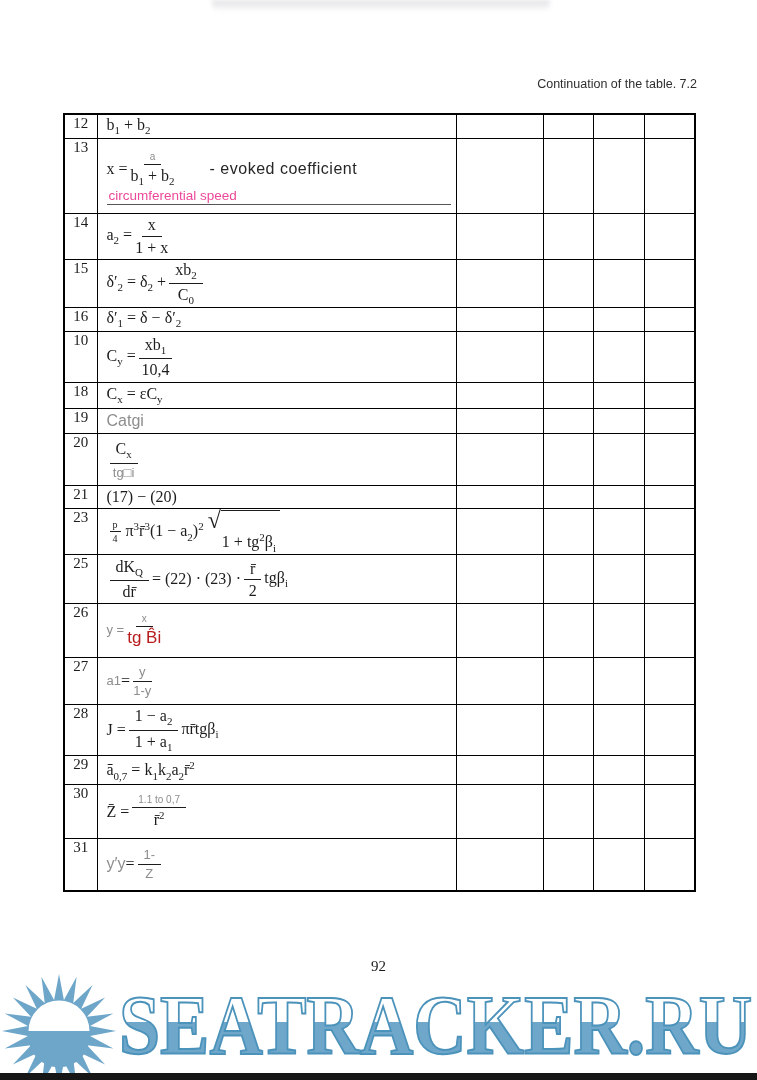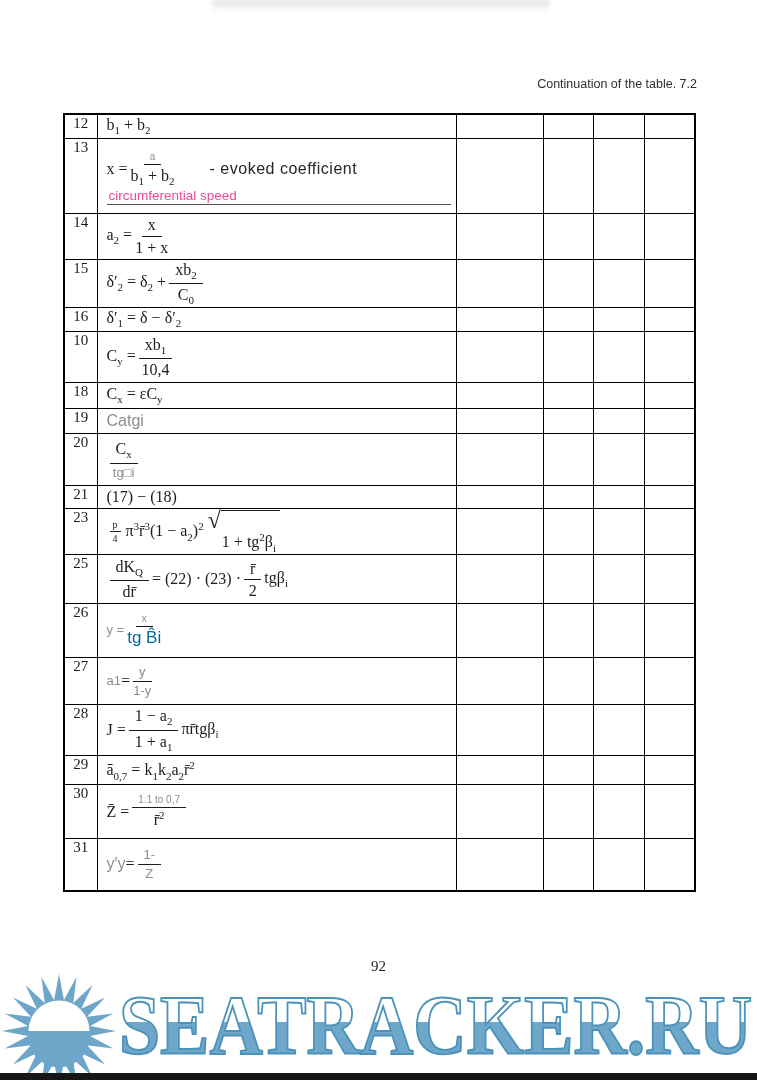--- a/index.html
+++ b/index.html
@@ -40,21 +40,21 @@
   .sqrt{display:inline-flex;align-items:flex-start;margin-left:4px;}
   .rr{font-size:24px;line-height:.85;}
   .rb{border-top:1.5px solid #1c1c1c;padding:20px 4px 0 1px;font-size:16px;}
   
   .sg-sans{font-family:"Liberation Sans",sans-serif;}
   .sg-gray{color:#8d8d8d;}
   .sg-dark{color:#262626;}
   .sg-sm{font-size:13px;}
   .sg-xs{font-size:10px;}
   .sg-gap{margin-left:32px;letter-spacing:.5px;}
-  .sg-bluegray{color:#0369a1;font-size:17px;font-family:"Liberation Sans",sans-serif;}
+  .sg-bluegray{color:#b91c1c;font-size:17px;font-family:"Liberation Sans",sans-serif;}
   .sg-xsfrac{margin-right:5px;}
   .sg-xsfrac .fn{font-size:10px;padding:0 3px;}
   .sg-xsfrac .fd{font-size:10px;}
   .note{
     color:#ec4899;font-family:"Liberation Sans",sans-serif;font-size:13.5px;
     border-bottom:1px solid #555;padding:0 0 1px 2px;margin-right:5px;
   }
   
   .pagenum{position:absolute;top:958px;left:0;width:757px;text-align:center;font-size:15px;}
   .wm-sun{position:absolute;left:0;top:972px;}
@@ -225,21 +225,21 @@
           <td class="c-v"></td>
           <td class="c-v"></td>
           <td class="c-v"></td>
           <td class="c-v"></td>
         </tr>
         <tr style="height: 23px;">
           <td class="c-num">21</td>
           <td class="c-f">
             <div class="fwrap">
               <div class="fline">
-                <span>(17) − (18)</span>
+                <span>(17) − (20)</span>
               </div>
             </div>
           </td>
           <td class="c-v"></td>
           <td class="c-v"></td>
           <td class="c-v"></td>
           <td class="c-v"></td>
         </tr>
         <tr style="height: 46px;">
           <td class="c-num">23</td>

